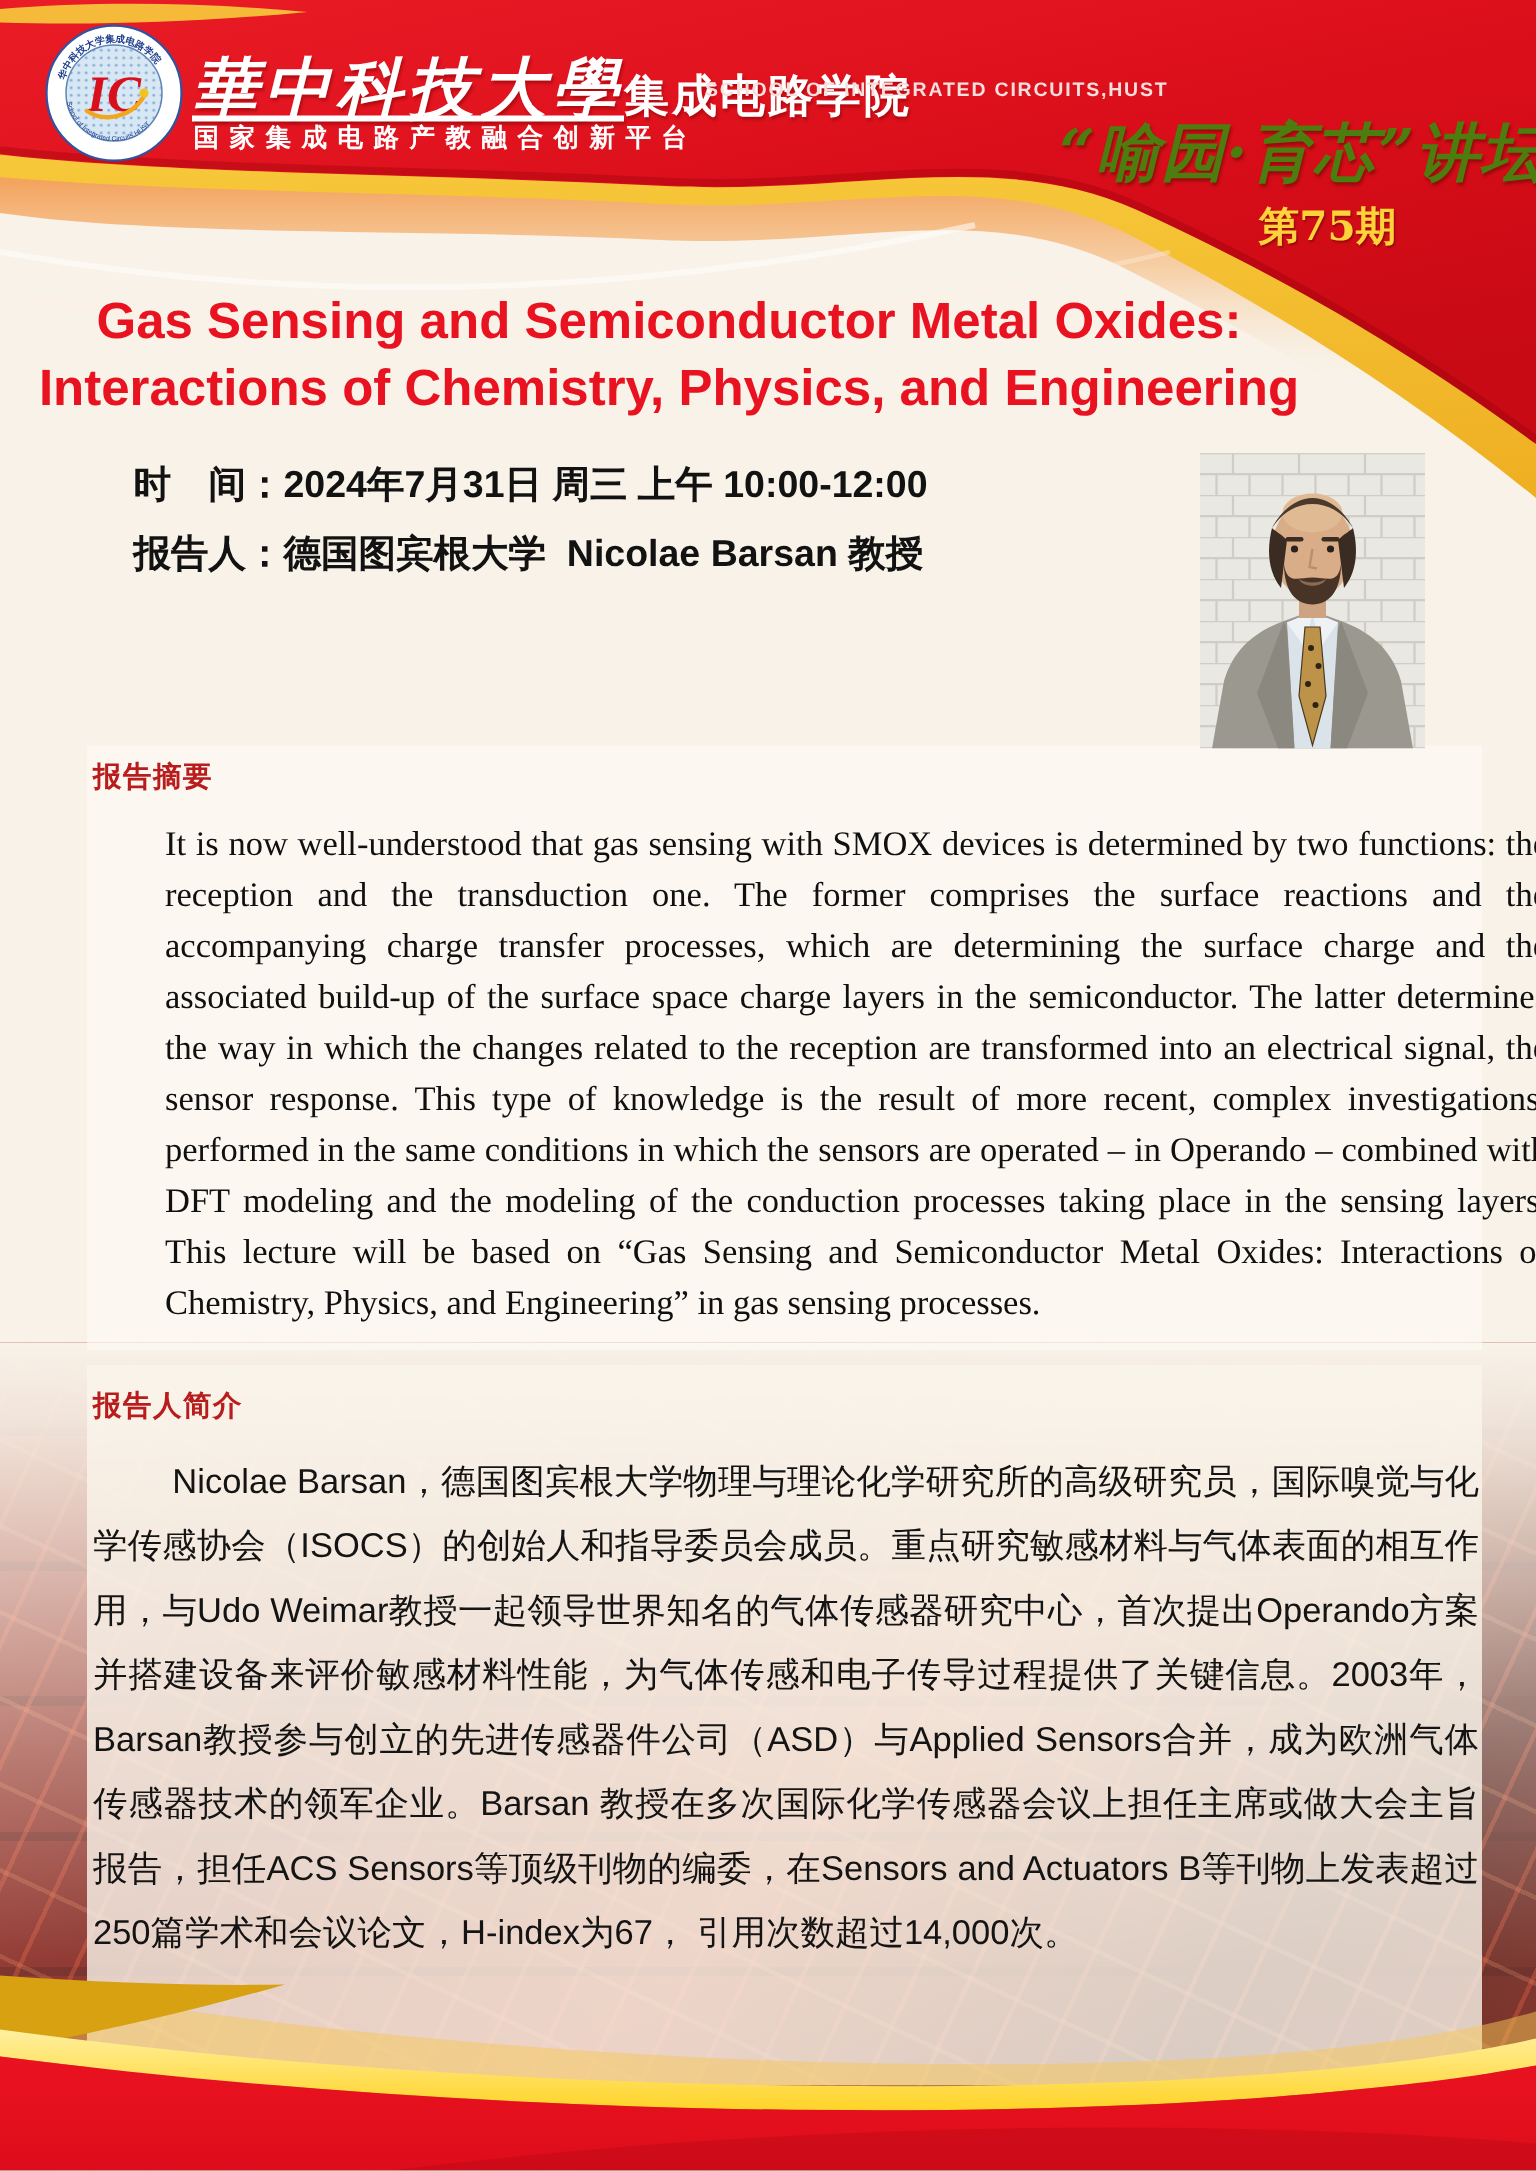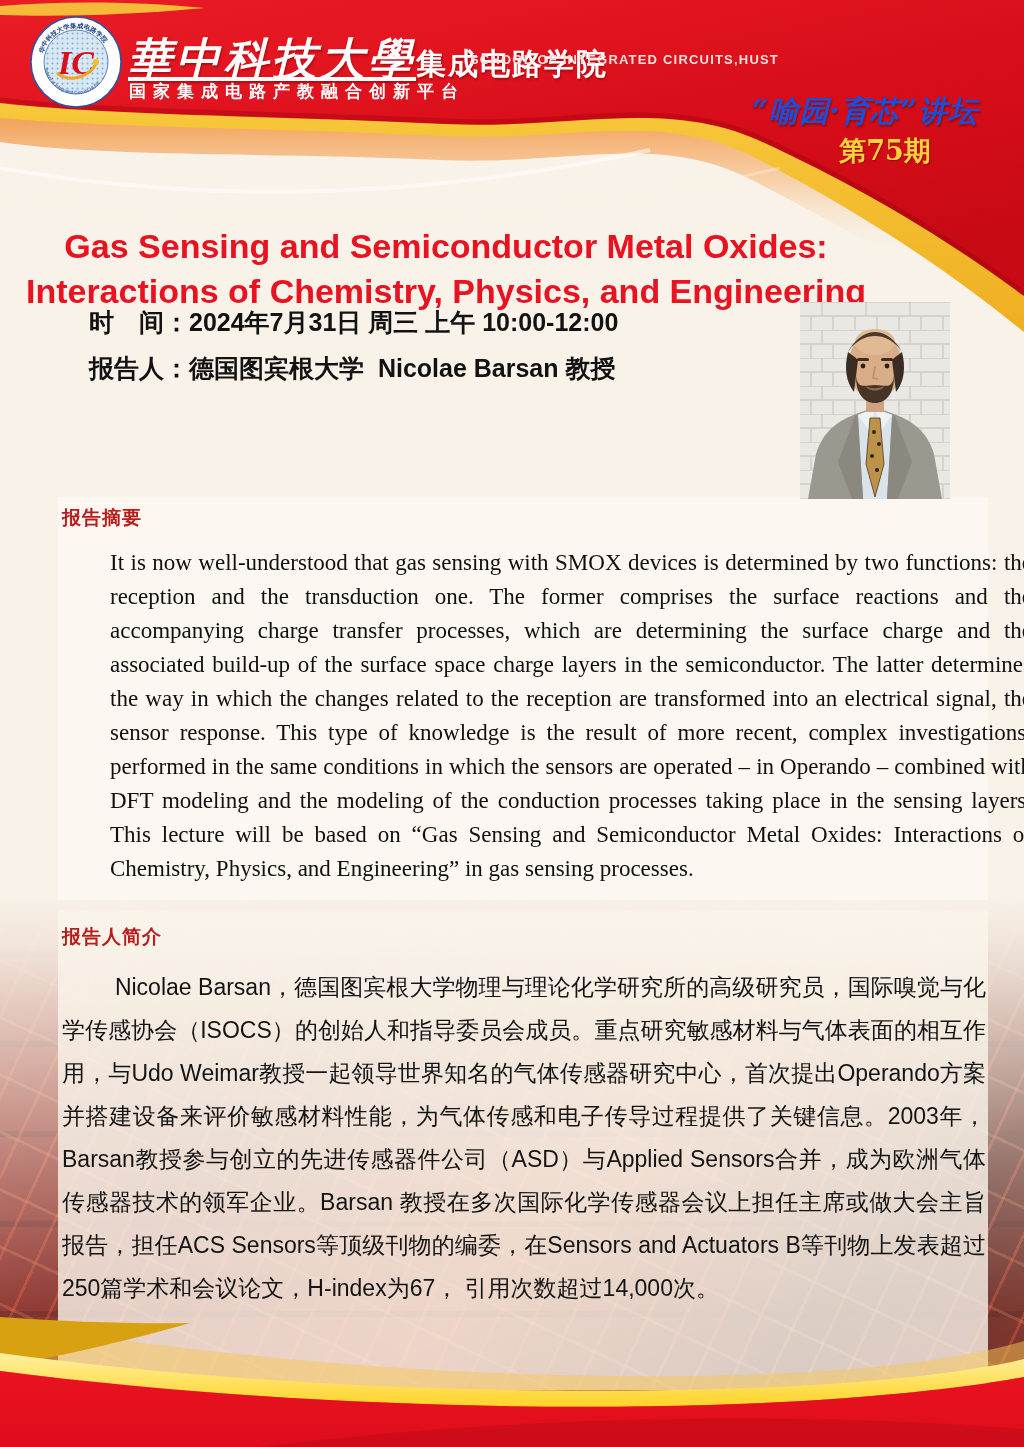--- a/index.html
+++ b/index.html
@@ -53,36 +53,35 @@
   }
   .school-en{
     position:absolute;left:470px;top:52px;
     font-size:13px;color:#f6dfdc;letter-spacing:1.2px;font-weight:700;
   }
   .platform{
     position:absolute;left:129px;top:80px;
     font-size:17px;color:#ffffff;letter-spacing:7px;font-weight:700;
   }
   .forum-name{
-    position:absolute;left:706px;top:92px;width:318px;text-align:center;
+    position:absolute;left:706px;top:74px;width:318px;text-align:center;
     font-family:"DejaVu Serif", serif;font-style:italic;font-weight:900;
-    font-size:29px;color:#1d4ed8;letter-spacing:1px;
+    font-size:42px;color:#4d7c0f;letter-spacing:1px;
     text-shadow:1px 2px 2px rgba(100,10,0,.55);white-space:nowrap;
   }
   .forum-issue{
     position:absolute;left:810px;top:133px;width:150px;text-align:center;
     font-family:"DejaVu Serif", serif;font-weight:700;
     font-size:27px;color:#ffd23c;text-shadow:1px 1px 1px rgba(100,10,0,.5);
   }
   
   .title{
     position:absolute;left:0;top:192px;width:892px;text-align:center;
     color:#e81220;font-weight:900;font-size:34px;line-height:45px;
     letter-spacing:0px;
-    margin-top:32px;
   }
   
   .details{position:absolute;left:89px;top:306px;}
   .detail-row{height:46px;font-size:25px;font-weight:900;color:#121212;white-space:pre-wrap;}
   .detail-label{display:inline-block;}
   .detail-value{display:inline;}
   
   .photo{position:absolute;left:800px;top:302px;width:150px;height:197px;}
   
   .section-heading{

